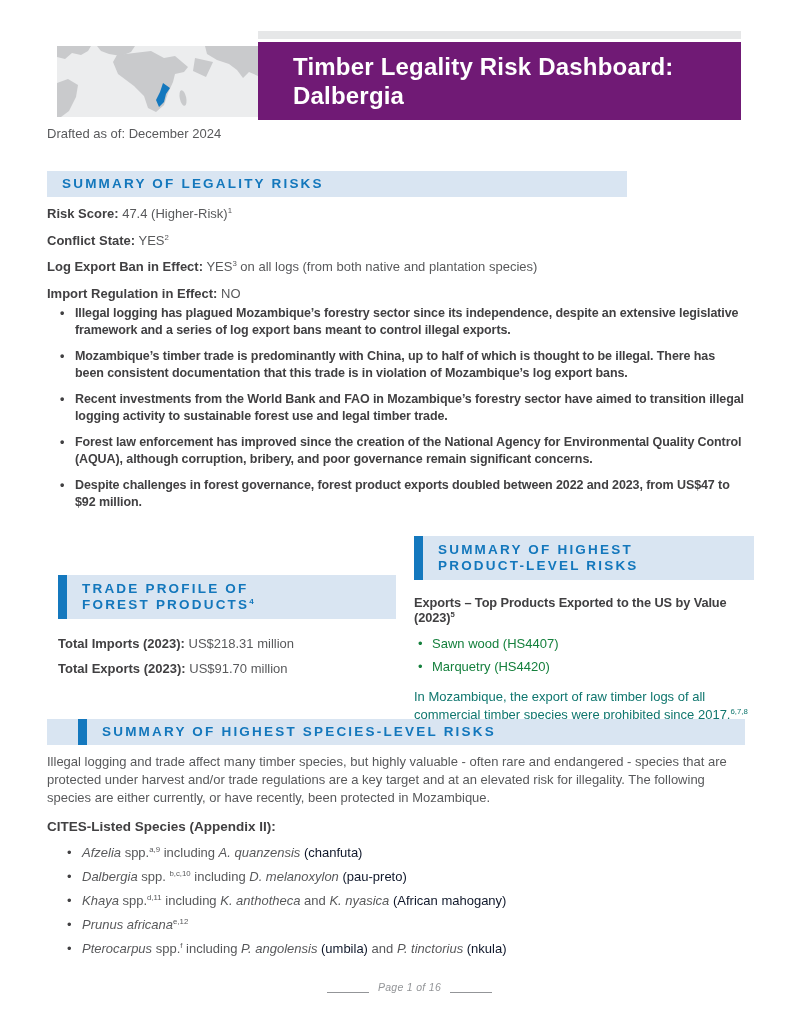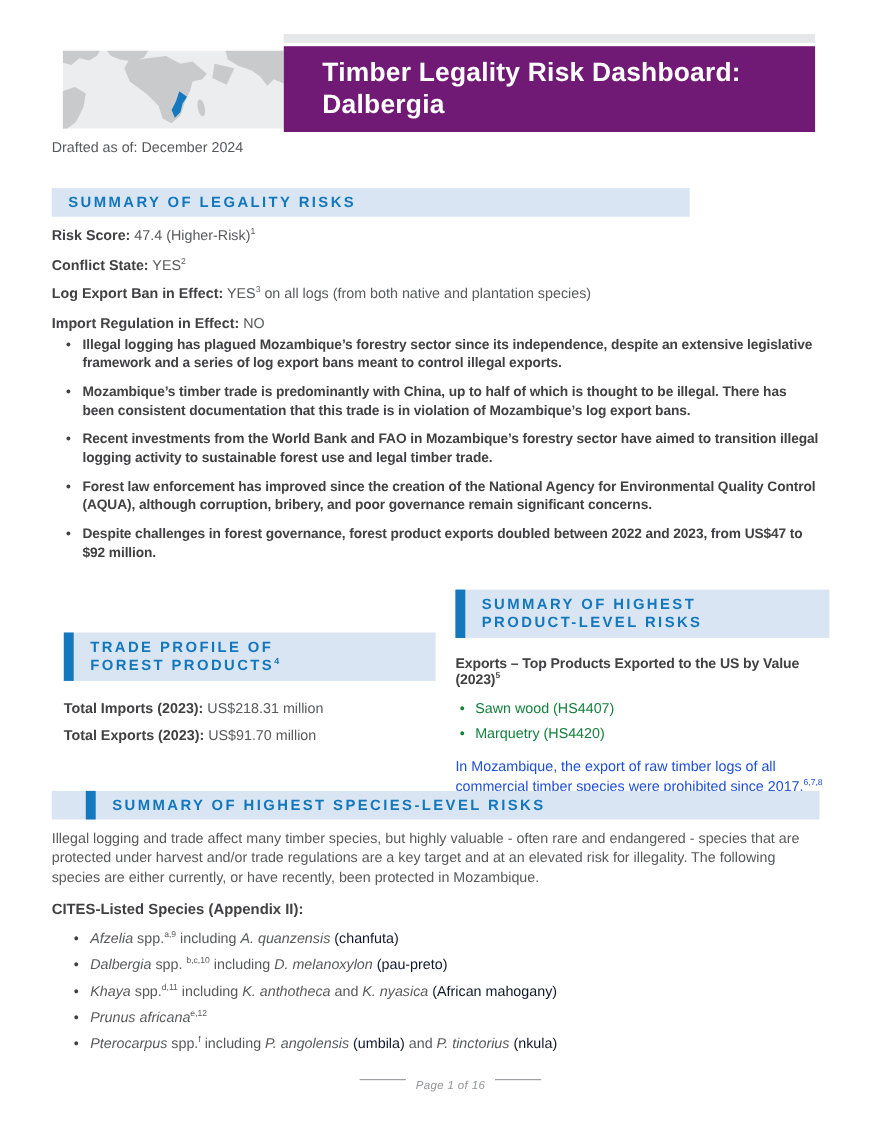--- a/index.html
+++ b/index.html
@@ -53,38 +53,38 @@
   
   #cols { position:absolute; left:58px; top:536px; width:698px; display:flex; gap:18px;align-items:center; }
   .col-left { width:338px; flex:none; }
   .col-right { width:340px; flex:none; }
   .col-facts { margin-top:17px; }
   .col-facts .fact { margin-bottom:10px; }
   .subhead { margin-top:15px; font-size:12.8px; font-weight:bold; color:#414042; letter-spacing:-0.1px; }
   .plist { list-style:none; margin-top:11px; }
   .plist li { position:relative; padding-left:18px; margin-bottom:8px; font-size:13px; color:#15803d; }
   .plist li::before { content:"\2022"; position:absolute; left:4px; }
-  .note { margin-top:14px; font-size:13px; line-height:18px; color:#1d4ed8; }
+  .note { margin-top:14px; font-size:13px; line-height:18px; color:#0f766e; }
 
   
   #sec-species { position:absolute; left:47px; top:719px; width:698px;padding-left:31px; }
   #intro { position:absolute; left:47px; top:753px; width:700px; font-size:13px; line-height:18px; color:#58595B; }
   #cites-head { position:absolute; left:47px; top:819px; font-size:13.5px; font-weight:bold; color:#414042; }
   #species-list { position:absolute; left:47px; top:846px; width:720px; }
   .slist { list-style:none; }
   .slist li {
     position:relative; padding-left:35px; margin-bottom:11px;
     font-size:13px; line-height:13px; color:#58595B;
   }
   .slist li::before { content:"\2022"; position:absolute; left:20px; color:#414042; }
 
   
   .footer {
     position:absolute; left:0; top:981px; width:791px;
-    display:flex; align-items:flex-start; justify-content:center; gap:9px;padding-left:28px;
+    display:flex; align-items:flex-end; justify-content:center; gap:9px;padding-left:28px;
   }
   .footer .rule { width:42px; border-top:1.2px solid #939598; }
   .footer .pg { font-size:10.5px; font-style:italic; color:#939598; letter-spacing:0.3px; }
 </style>
 </head>
 <body>
 
 <div class="page">
 
   <div class="top-strip"></div>

